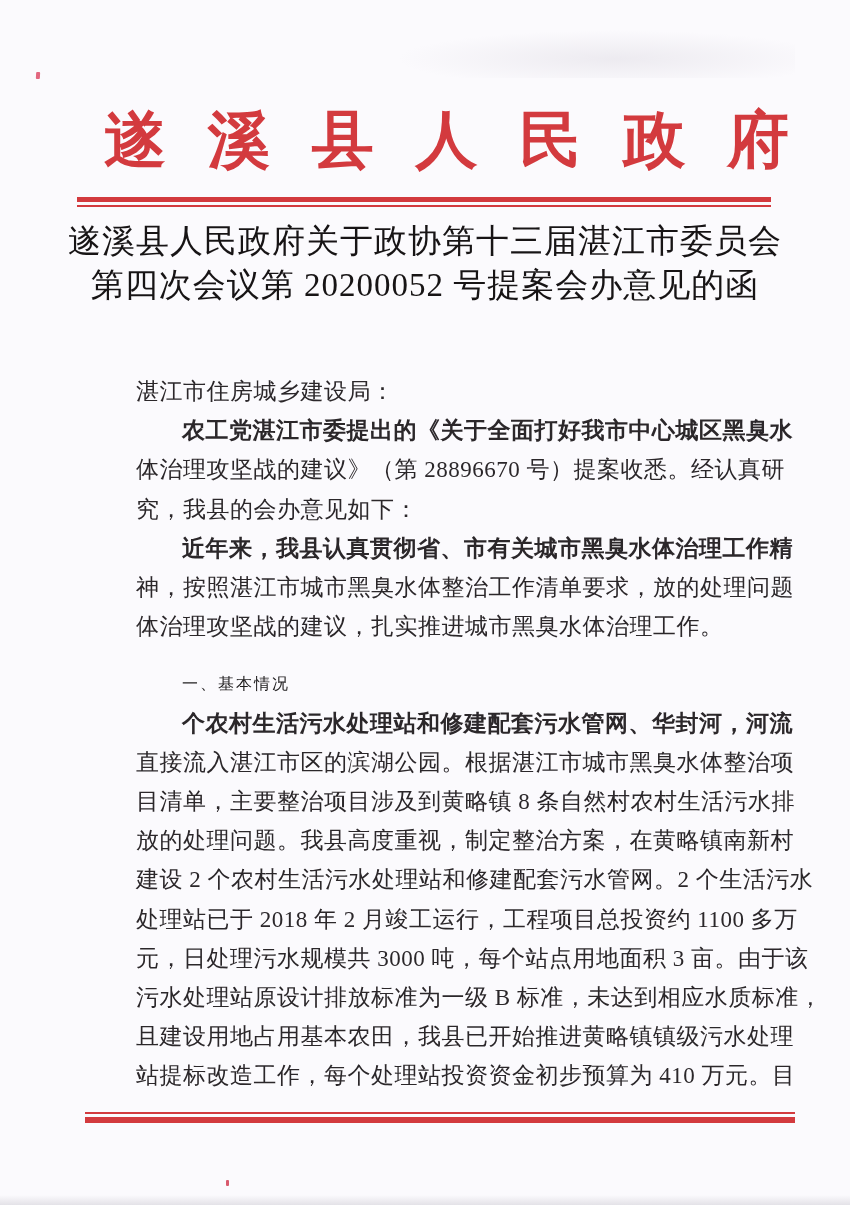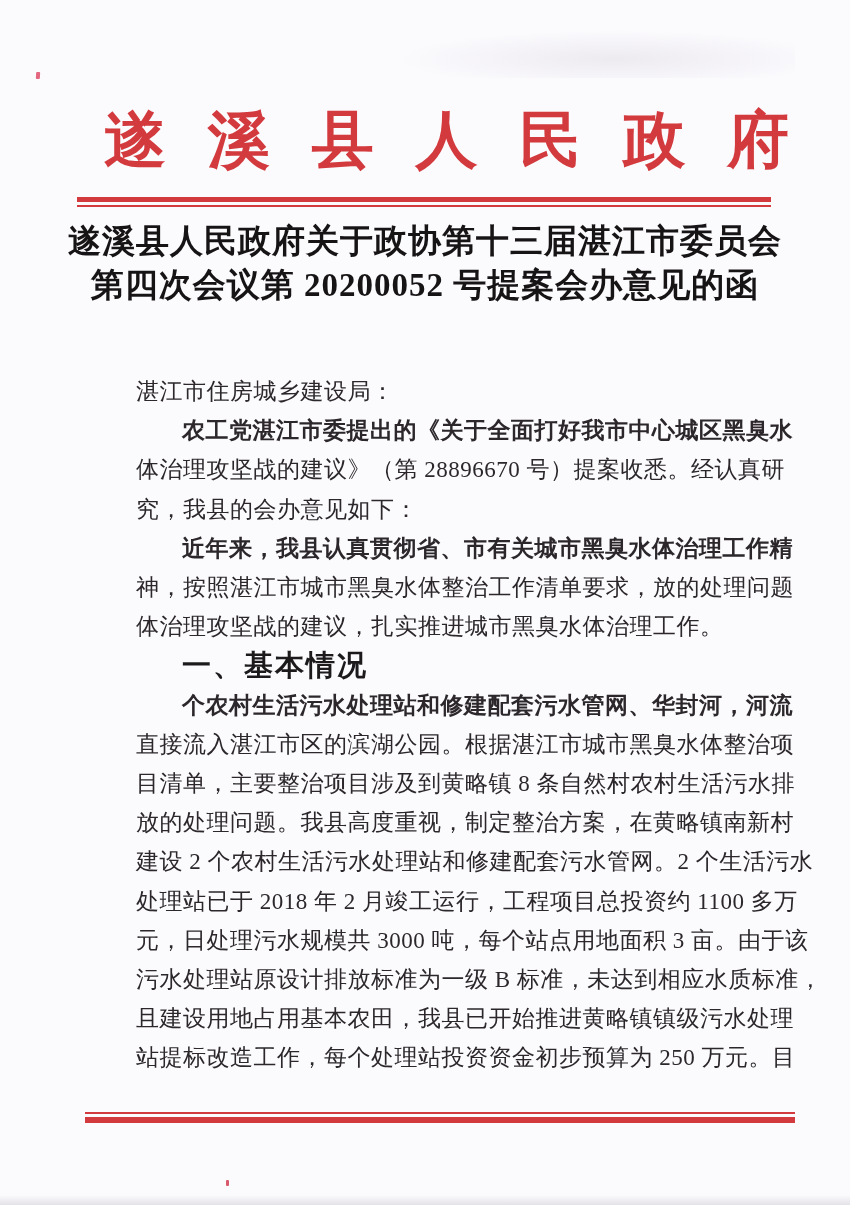--- a/index.html
+++ b/index.html
@@ -34,34 +34,34 @@
   .rule-top .thin{height:2px;}
   .rule-bottom{left:85px;top:1112px;width:710px;}
   .rule-bottom .thin{height:2px;}
   .rule-bottom .gap{height:3px;}
   .rule-bottom .thick{height:6px;}
   .gap{background:transparent;}
   
   .doc-title{
     position:absolute;left:0;top:219px;width:850px;
     text-align:center;
-    font-size:33px;font-weight:bold;color:var(--title-black);
+    font-size:33px;font-weight:normal;color:var(--title-black);
     line-height:44px;letter-spacing:1px;
   }
   
   .body-text{
     position:absolute;left:136px;top:372px;width:660px;
     font-size:23px;color:var(--body-text);
     line-height:39.2px;letter-spacing:0.5px;
   }
   .body-line{white-space:nowrap;}
   .indent{padding-left:46px;font-weight:bold;}
   .heading{
     font-family:"Liberation Sans","DejaVu Sans",sans-serif;
-    font-weight:bold;font-size:29px;color:#1c1a1b;letter-spacing:2px;
+    font-weight:normal;font-size:16px;color:#1c1a1b;letter-spacing:2px;margin-top:18px;
   }
   
   .speck{position:absolute;border-radius:1px;}
   .speck-1{left:36px;top:72px;width:4px;height:7px;background:#e2677f;transform:rotate(3deg);}
   .speck-2{left:226px;top:1180px;width:3px;height:6px;background:#d95a6d;}
   .smudge{
     position:absolute;left:395px;top:30px;width:400px;height:48px;
     background:radial-gradient(ellipse at 55% 60%, rgba(210,206,216,0.35), rgba(210,206,216,0) 70%);
   }
   .page-bottom-shadow{
@@ -109,21 +109,21 @@
     <div class="body-line indent heading">一、基本情况</div>
     <div class="body-line indent">个农村生活污水处理站和修建配套污水管网、华封河，河流</div>
     <div class="body-line">直接流入湛江市区的滨湖公园。根据湛江市城市黑臭水体整治项</div>
     <div class="body-line">目清单，主要整治项目涉及到黄略镇 8 条自然村农村生活污水排</div>
     <div class="body-line">放的处理问题。我县高度重视，制定整治方案，在黄略镇南新村</div>
     <div class="body-line">建设 2 个农村生活污水处理站和修建配套污水管网。2 个生活污水</div>
     <div class="body-line">处理站已于 2018 年 2 月竣工运行，工程项目总投资约 1100 多万</div>
     <div class="body-line">元，日处理污水规模共 3000 吨，每个站点用地面积 3 亩。由于该</div>
     <div class="body-line">污水处理站原设计排放标准为一级 B 标准，未达到相应水质标准，</div>
     <div class="body-line">且建设用地占用基本农田，我县已开始推进黄略镇镇级污水处理</div>
-    <div class="body-line">站提标改造工作，每个处理站投资资金初步预算为 250 万元。目</div>
+    <div class="body-line">站提标改造工作，每个处理站投资资金初步预算为 410 万元。目</div>
   </div>
 
   <div class="rule rule-bottom">
     <div class="bar thin"></div>
     <div class="gap"></div>
     <div class="bar thick"></div>
   </div>
 
   <div class="speck speck-2"></div>
   <div class="page-bottom-shadow"></div>

